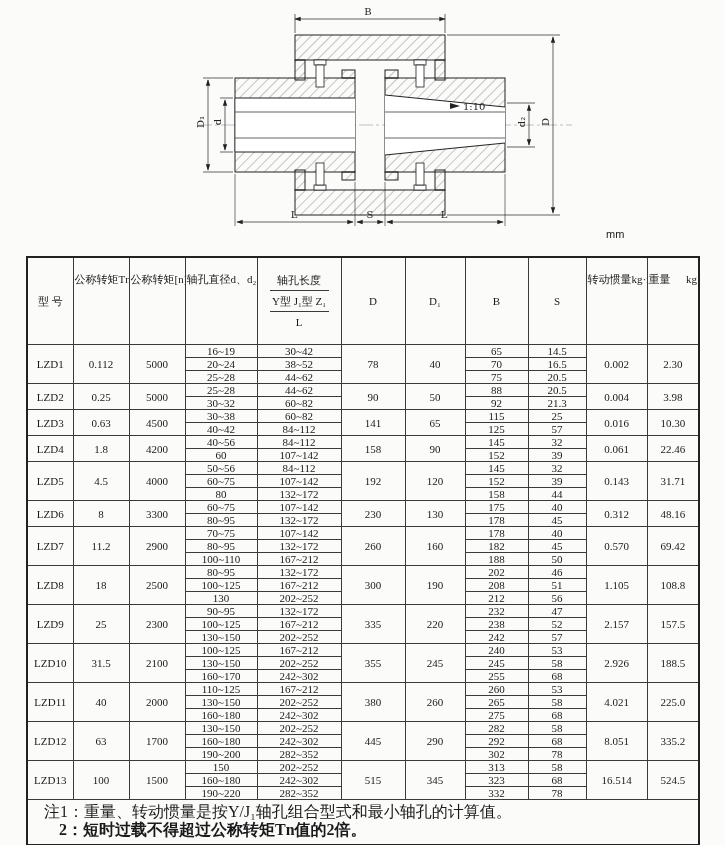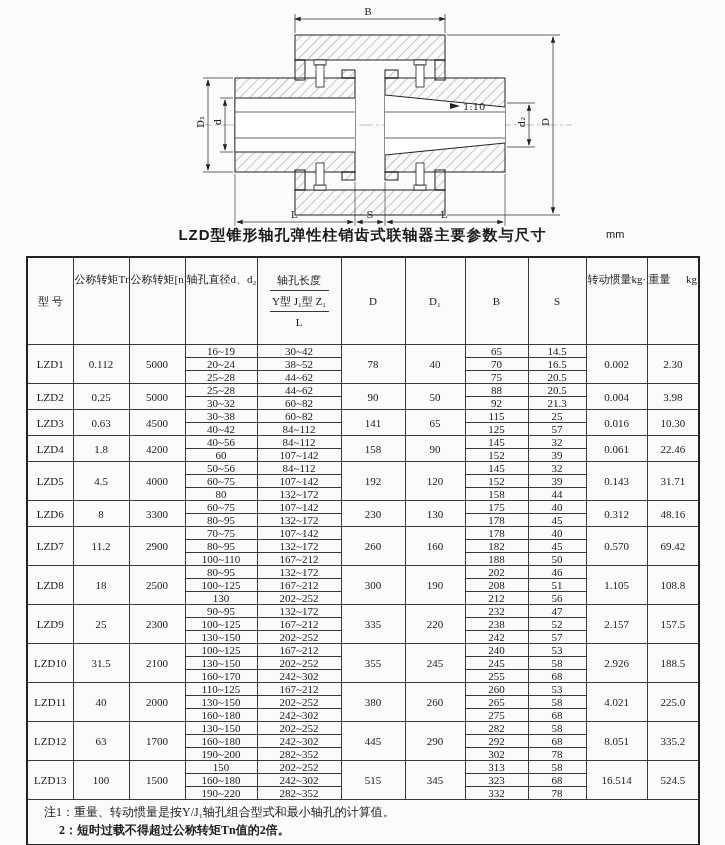--- a/index.html
+++ b/index.html
@@ -24,21 +24,21 @@
     font-size:11px;text-align:center;border:2px solid #222;
   }
   th,td{border:1px solid #3a3a3a;padding:0 1px;height:12px;line-height:12px;overflow:hidden;white-space:nowrap;}
   th{font-weight:normal;height:auto;}
   thead tr{height:62px;}
   .stack{display:flex;flex-direction:row;justify-content:space-between;height:58px;padding:2px 0;}
   .stack span{display:block;line-height:14px;}
   .len-stack{display:flex;flex-direction:column;height:62px;}
   .len-stack > div{flex:1;display:flex;align-items:center;justify-content:center;line-height:13px;}
   .len-stack > div:nth-child(1),.len-stack > div:nth-child(2){border-bottom:1px solid #3a3a3a;}
-  tfoot td{text-align:left;height:auto;line-height:18px;padding:3px 20px 5px 16px;font-size:12px;}
+  tfoot td{text-align:left;height:auto;line-height:18px;padding:3px 20px 5px 16px;font-size:16px;}
   .note2{padding-left:15px;font-weight:bold;}
 </style>
 </head>
 <body>
 
 <div class="drawing">
 <svg viewBox="0 0 725 230" width="725" height="230" xmlns="http://www.w3.org/2000/svg">
   <defs>
     <pattern id="hatch" patternUnits="userSpaceOnUse" width="7" height="7" patternTransform="rotate(45)">
       <line x1="0" y1="0" x2="0" y2="7" stroke="#8d8d8d" stroke-width="1"></line>
@@ -131,21 +131,20 @@
     <text class="dl" x="204" y="122" transform="rotate(-90 204 122)">D₁</text>
     <text class="dl" x="221" y="122" transform="rotate(-90 221 122)">d</text>
     <text class="dl" x="294" y="218">L</text>
     <text class="dl" x="370" y="218">S</text>
     <text class="dl" x="444" y="218">L</text>
   </g>
 </svg>
 </div>
 
 <div class="title-row">
-  <span class="title">LZD型锥形轴孔弹性柱销齿式联轴器主要参数与尺寸</span>
   <span class="unit">mm</span>
 </div>
 
 <table>
   <colgroup>
     <col style="width:46px">
       <col style="width:56px">
       <col style="width:56px">
     <col style="width:72px">
       <col style="width:84px">

